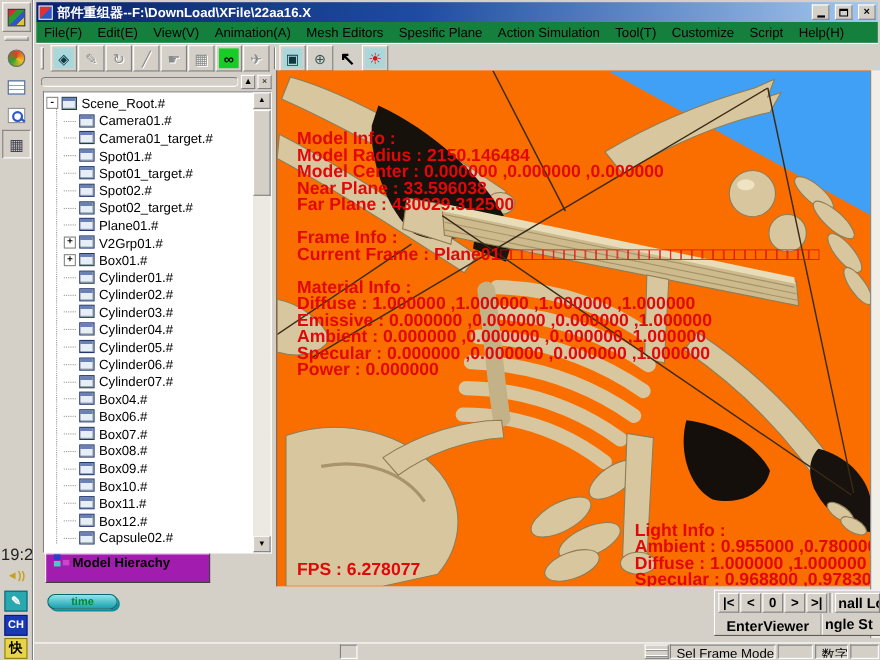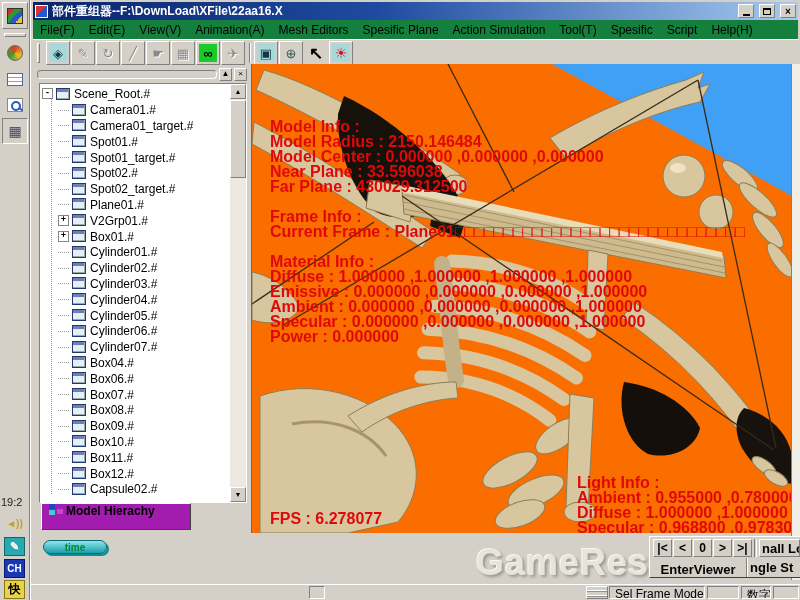--- a/index.html
+++ b/index.html
@@ -12,21 +12,21 @@
 #desk-strip{position:absolute;left:0;top:0;width:30px;height:600px;background:#d4d0c8;border-right:1px solid #808080}
 .dbtn{position:absolute;left:2px;width:26px;height:26px;background:#d4d0c8;display:flex;align-items:center;justify-content:center}
 .dbtn .glyph{font-size:14px;line-height:1}
 .start-ic{width:16px;height:16px;background:linear-gradient(135deg,#d03030 0 25%,#2d9a2d 25% 50%,#2b57c8 50% 75%,#e8c428 75%);border:1px solid #333}
 .msn-ic{width:16px;height:16px;border-radius:50%;background:conic-gradient(#e04020,#f0c020,#30a030,#e04020);border:1px solid #666}
 .book-ic{width:16px;height:13px;background:repeating-linear-gradient(#fff 0 3px,#8aa4c8 3px 4px);border:1px solid #4a6a9a}
 .srch-ic{width:16px;height:14px;background:#fff;border:1px solid #888;position:relative}
 .srch-ic::after{content:"";position:absolute;left:3px;top:2px;width:6px;height:6px;border:2px solid #2b57c8;border-radius:50%}
 .srch-ic::before{content:"";position:absolute;left:10px;top:9px;width:5px;height:2px;background:#2b57c8;transform:rotate(40deg)}
 .net-ic{font-size:13px;color:#445}
-#desk-clock{position:absolute;left:1px;top:496px;width:20px;text-align:center;font-size:11px;color:#222}
+#desk-clock{position:absolute;left:1px;top:496px;width:20px;text-align:center;font-size:15px;color:#222}
 .tray-box{position:absolute;left:4px;width:21px;height:19px;display:flex;align-items:center;justify-content:center;font-weight:bold}
 #spk{top:514px;color:#c8a020;font-size:10px}
 #imepen{top:537px;background:#2aa8b0;color:#fff;border:1px solid #0a6a70;font-size:11px}
 #imech{top:559px;background:#1838b8;color:#fff;border:1px solid #0a1a70;font-size:10px}
 #imetool{top:580px;background:#e8d44a;color:#000;border:1px solid #8a7a10;font-size:12px}
 
 
 #mainwin{position:absolute;left:30px;top:0;width:770px;height:600px;border-left:1px solid #fff;background:#d4d0c8}
 #titlebar{position:absolute;left:2px;top:2px;right:2px;height:18px;background:linear-gradient(90deg,#0a246a,#1e4ba0 45%,#a6caf0);display:flex;align-items:center;gap:4px;padding:0 2px;color:#fff;font-weight:bold}
 #app-ic{width:13px;height:13px;background:linear-gradient(135deg,#e03030 0 50%,#2b57c8 50%);border:1px solid #fff}
@@ -152,21 +152,21 @@
   <div id="menubar">
 
   <span class="menu-item">File(F)</span>
       <span class="menu-item">Edit(E)</span>
       <span class="menu-item">View(V)</span>
       <span class="menu-item">Animation(A)</span>
       <span class="menu-item">Mesh Editors</span>
       <span class="menu-item">Spesific Plane</span>
       <span class="menu-item">Action Simulation</span>
       <span class="menu-item">Tool(T)</span>
-      <span class="menu-item">Spesific</span>
+      <span class="menu-item">Customize</span>
       <span class="menu-item">Script</span>
       <span class="menu-item">Help(H)</span>
     </div>
 
   <div id="toolbar">
     <span class="tb-grip raised2"></span>
     <span id="tb-buttons" style="display:flex;gap:1px">
 
     <span class="tbtn raised2 cyan">
           <span class="ic">◈</span>
@@ -462,21 +462,20 @@
     <div class="vline">Model Info :</div><div class="vline">Model Radius : 2150.146484</div><div class="vline">Model Center : 0.000000 ,0.000000 ,0.000000</div><div class="vline">Near Plane : 33.596038</div><div class="vline">Far Plane : 430029.312500</div><div class="vline"></div><div class="vline">Frame Info :</div><div class="vline">Current Frame : Plane01□□□□□□□□□□□□□□□□□□□□□□□□□□□□□□</div><div class="vline"></div><div class="vline">Material Info :</div><div class="vline">Diffuse : 1.000000 ,1.000000 ,1.000000 ,1.000000</div><div class="vline">Emissive : 0.000000 ,0.000000 ,0.000000 ,1.000000</div><div class="vline">Ambient : 0.000000 ,0.000000 ,0.000000 ,1.000000</div><div class="vline">Specular : 0.000000 ,0.000000 ,0.000000 ,1.000000</div><div class="vline">Power : 0.000000</div></div>
     <div class="vtext" id="light-info">
       
     <div class="vline">Light Info :</div><div class="vline">Ambient : 0.955000 ,0.780000 ,0.867000</div><div class="vline">Diffuse : 1.000000 ,1.000000 ,1.000000</div><div class="vline">Specular : 0.968800 ,0.978300 ,0.987800</div></div>
     <div class="vtext" id="fps">FPS : 6.278077</div>
   </div>
 
   <div id="right-strip"></div>
 
   <div id="time-btn">time</div>
-  <div id="watermark">GameRes</div>
 
   <div id="nav-panel">
     <div id="nav-row1">
       <span style="display:flex;gap:1px">
 
       <span class="fbtn raised2">|&lt;</span>
           <span class="fbtn raised2">&lt;</span>
           <span class="fbtn raised2">0</span>
           <span class="fbtn raised2">&gt;</span>
           <span class="fbtn raised2">&gt;|</span>

